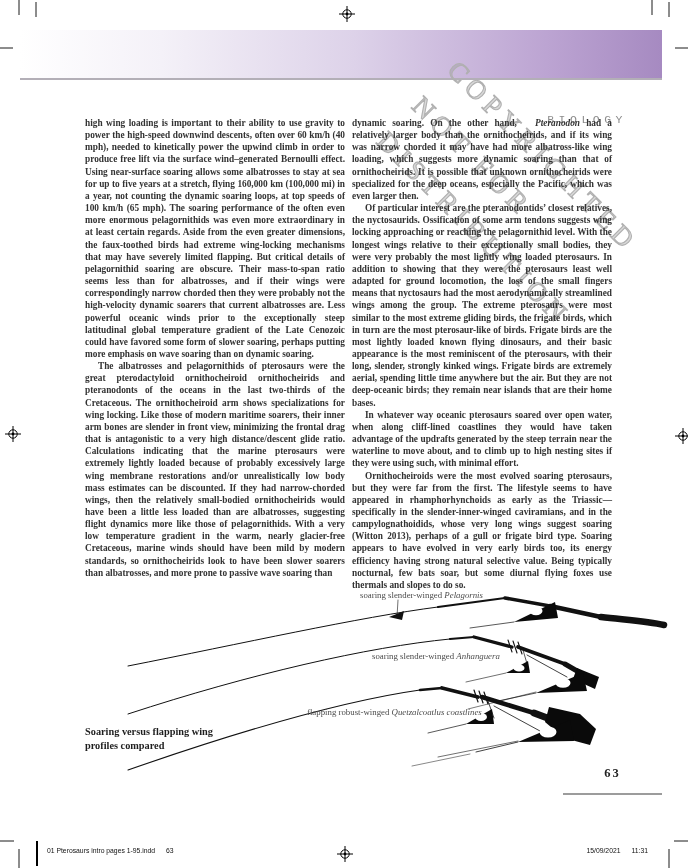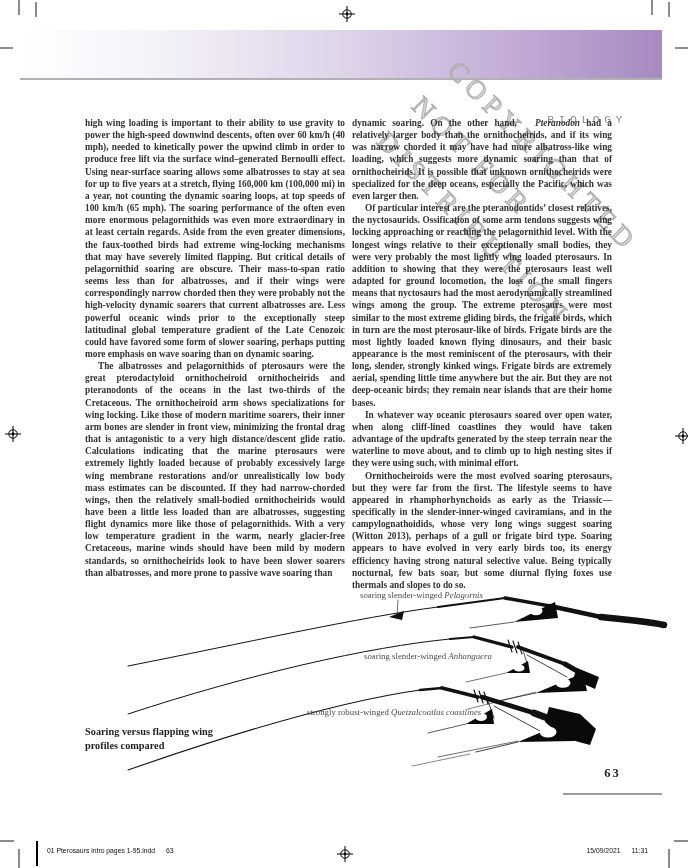--- a/index.html
+++ b/index.html
@@ -25,21 +25,21 @@
        text-align:justify;color:#333;z-index:2;font-weight:bold;}
   .col p{margin:0;}
   .col p.ind{text-indent:13px;}
   .col.left{left:85px;}
   .col.right{left:352px;}
   .col i{font-style:italic;margin-left:12px;}
 
   
   .fig-label{position:absolute;font-size:8.8px;color:#4c4c4c;z-index:4;white-space:nowrap;}
   #lab1{left:324px;top:590px;margin-left:36px;}
-  #lab2{left:364px;top:651px;text-align:right;}
+  #lab2{left:372px;top:651px;text-align:right;}
   #lab3{left:307px;top:707px;}
   .caption{position:absolute;left:85px;top:725px;width:142px;font-weight:bold;
            font-size:10.3px;line-height:13.5px;color:#1e1e1e;z-index:4;}
 
   
   .pagenum{position:absolute;left:563px;top:766px;width:99px;text-align:center;
            font-weight:bold;font-size:12.5px;letter-spacing:2px;color:#222;}
   .pagenum-rule{position:absolute;left:563px;top:793px;width:99px;height:2px;background:#9c9c9c;}
 
   
@@ -73,21 +73,21 @@
 
   <div class="col right">
     <p><span>dynamic soaring. On the other hand, </span><i>Pteranodon</i><span> had a relatively larger body than the ornithocheirids, and if its wing was narrow chorded it may have had more albatross-like wing loading, which suggests more dynamic soaring than that of ornithocheirids. It is possible that unknown ornithocheirids were specialized for the deep oceans, especially the Pacific, which was even larger then.</span></p>
     <p class="ind">Of particular interest are the pteranodontids’ closest relatives, the nyctosaurids. Ossification of some arm tendons suggests wing locking approaching or reaching the pelagornithid level. With the longest wings relative to their exceptionally small bodies, they were very probably the most lightly wing loaded pterosaurs. In addition to showing that they were the pterosaurs least well adapted for ground locomotion, the loss of the small fingers means that nyctosaurs had the most aerodynamically streamlined wings among the group. The extreme pterosaurs were most similar to the most extreme gliding birds, the frigate birds, which in turn are the most pterosaur-like of birds. Frigate birds are the most lightly loaded known flying dinosaurs, and their basic appearance is the most reminiscent of the pterosaurs, with their long, slender, strongly kinked wings. Frigate birds are extremely aerial, spending little time anywhere but the air. But they are not deep-oceanic birds; they remain near islands that are their home bases.</p>
     <p class="ind">In whatever way oceanic pterosaurs soared over open water, when along cliff-lined coastlines they would have taken advantage of the updrafts generated by the steep terrain near the waterline to move about, and to climb up to high nesting sites if they were using such, with minimal effort.</p>
     <p class="ind">Ornithocheiroids were the most evolved soaring pterosaurs, but they were far from the first. The lifestyle seems to have appeared in rhamphorhynchoids as early as the Triassic—specifically in the slender-inner-winged caviramians, and in the campylognathoidids, whose very long wings suggest soaring (Witton 2013), perhaps of a gull or frigate bird type. Soaring appears to have evolved in very early birds too, its energy efficiency having strong natural selective value. Being typically nocturnal, few bats soar, but some diurnal flying foxes use thermals and slopes to do so.</p>
   </div>
 
   <div class="fig-label" id="lab1"><span>soaring slender-winged </span><i>Pelagornis</i></div>
   <div class="fig-label" id="lab2"><span>soaring slender-winged </span><i>Anhanguera</i></div>
-  <div class="fig-label" id="lab3"><span>strongly robust-winged </span><i>Quetzalcoatlus coastlines</i></div>
+  <div class="fig-label" id="lab3"><span>flapping robust-winged </span><i>Quetzalcoatlus coastlines</i></div>
 
   <div class="caption">Soaring versus flapping wing profiles compared</div>
 
   <div class="pagenum">63</div>
   <div class="pagenum-rule"></div>
 
   <div class="slug-bar"></div>
   <div class="slug" id="slug-left"><span>01 Pterosaurs intro pages 1-95.indd</span><span class="gap">63</span></div>
   <div class="slug" id="slug-right"><span>15/09/2021</span><span class="gap">11:31</span></div>
 

